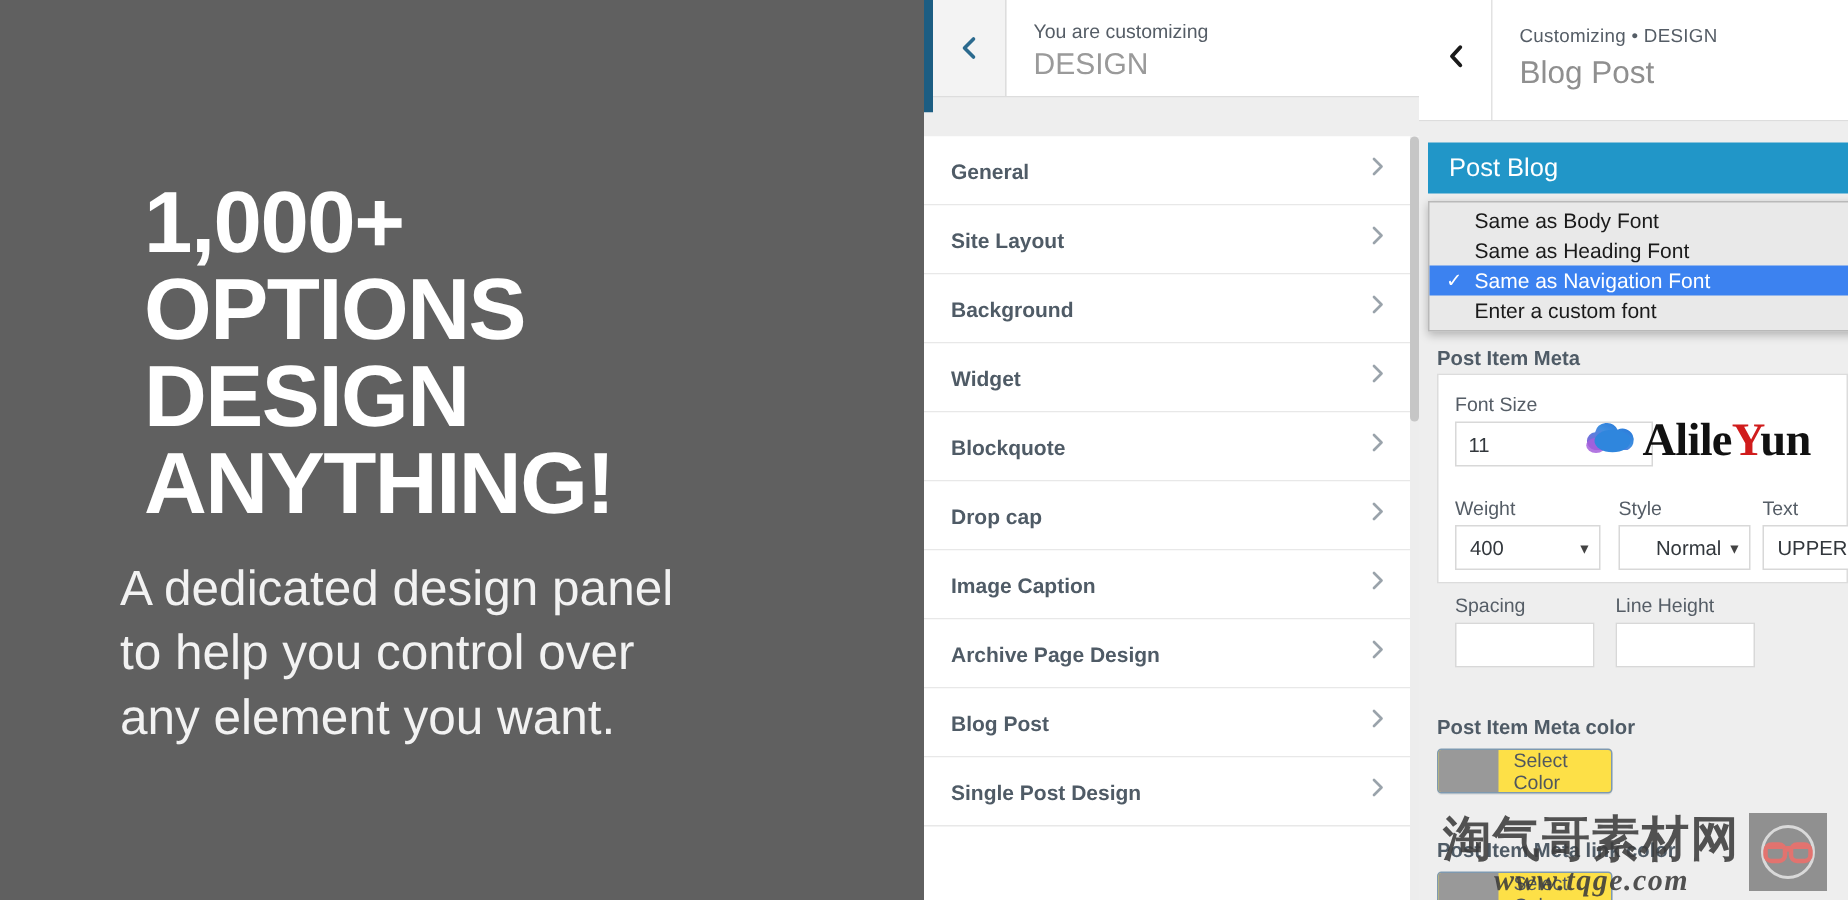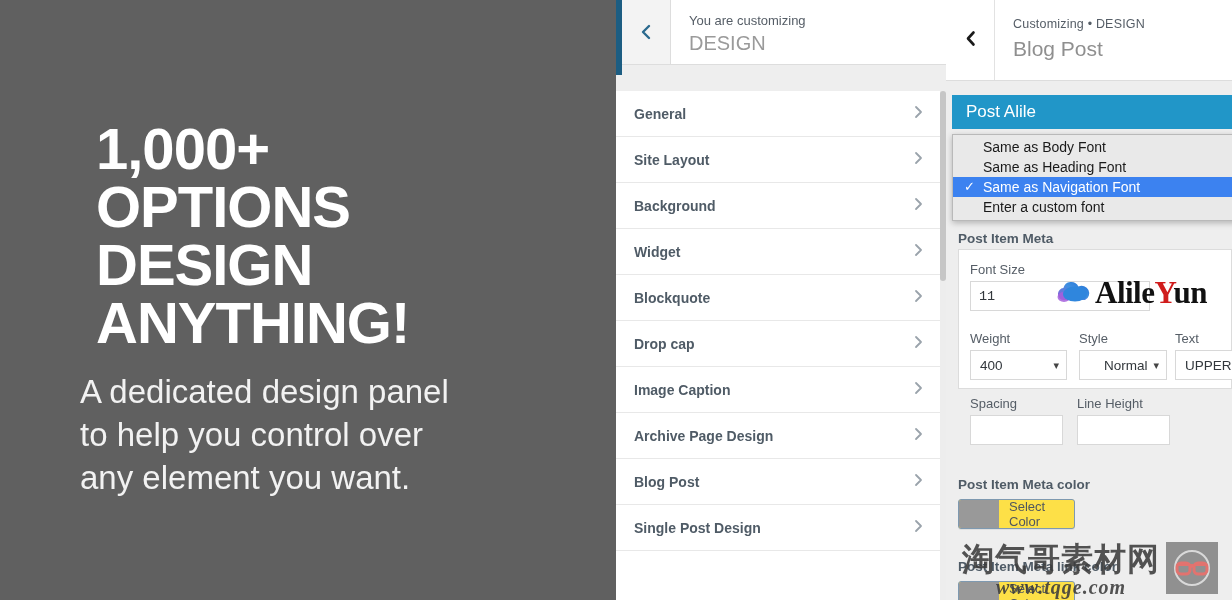--- a/index.html
+++ b/index.html
@@ -512,36 +512,36 @@
       </div>
       <div class="rp-titles">
         <div class="rp-kicker">Customizing • DESIGN</div>
         <div class="rp-title">Blog Post</div>
       </div>
     </div>
 
     <div class="rp-body">
 
       <div class="section-bar" style="background: rgb(33, 150, 200);">
-        <span class="section-bar-label">Post Alile</span>
+        <span class="section-bar-label">Post Blog</span>
       </div>
 
       <div class="dropdown" id="font-dropdown">
           <div class="dd-item"><span>Same as Body Font</span></div>
           <div class="dd-item"><span>Same as Heading Font</span></div>
           <div class="dd-item selected" style="background: rgb(60, 130, 240);"><span class="dd-check">✓</span><span>Same as Navigation Font</span></div>
           <div class="dd-item"><span>Enter a custom font</span></div>
         </div>
 
       <div class="field-group-title" style="top:150px;">Post Item Meta</div>
 
       <div class="box" style="left:12px; top:168px; width:274px; height:140px;"></div>
 
       <div class="fld-label" style="left:24px; top:181px;">Font Size</div>
-      <input class="input" style="left: 24px; top: 200px; width: 180px; font-family: Liberation Mono, monospace;" value="11">
+      <input class="input" style="left: 24px; top: 200px; width: 132px;" value="11">
 
       <div class="fld-label" style="left:24px; top:250px;">Weight</div>
       <div class="select" style="left:24px; top:269px; width:97px;align-items:center;">
         <span>400</span>
         <span class="chev">▾</span>
       </div>
 
       <div class="fld-label" style="left:133px; top:250px;">Style</div>
       <div class="select" style="left:133px; top:269px; width:88px;padding-left:24px;">
         <span>Normal</span>

